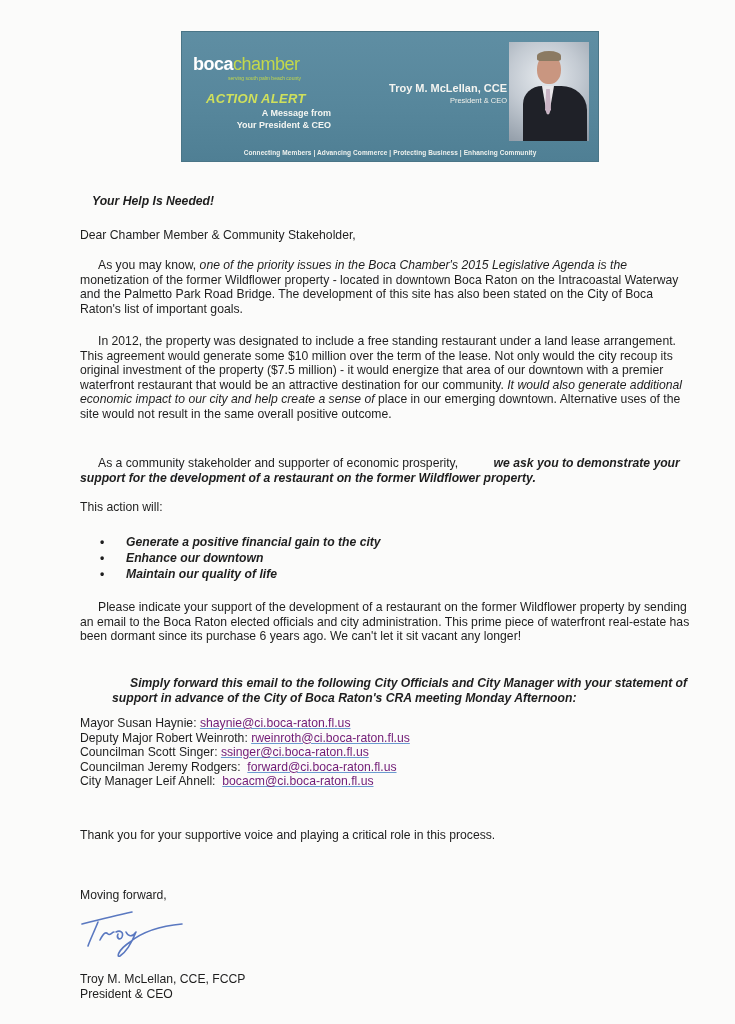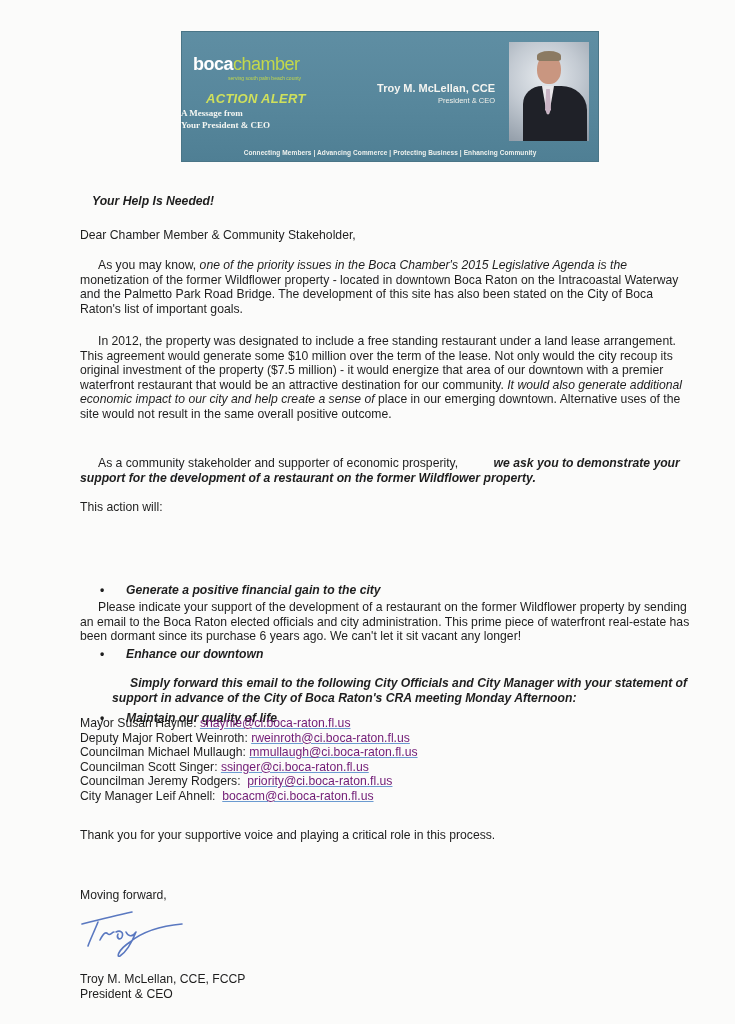--- a/index.html
+++ b/index.html
@@ -14,22 +14,22 @@
     position: absolute; left: 181px; top: 31px; width: 418px; height: 131px;
     background: linear-gradient(180deg, #5f8ea3 0%, #57879c 55%, #4f7f94 100%);
     box-shadow: inset 0 0 0 1px #4a7587;
   }
   .logo { position: absolute; left: 12px; top: 22px; width: 135px; height: 34px; }
   .logo-word { position: absolute; left: 0; top: 0; font-size: 18px; line-height: 22px; letter-spacing: -0.5px; white-space: nowrap; }
   .logo-boca { color: #ffffff; font-weight: bold; }
   .logo-chamber { color: #c3d84a; }
   .logo-tag { position: absolute; left: 35px; top: 22px; font-size: 5px; color: #c3d84a; white-space: nowrap; }
   .alert-title { position: absolute; left: 25px; top: 60px; font-size: 13px; font-weight: bold; font-style: italic; color: #cfe05c; letter-spacing: 0.3px; }
-  .alert-sub { position: absolute; left: 0; width: 150px; text-align: left; top: 76px; font-size: 9px; font-weight: bold; color: #f4f6f2; line-height: 12px; font-family: Liberation Serif, serif; }
-  .name-block { position: absolute; right: 104px; top: 51px; text-align: right; }
+  .alert-sub { position: absolute; left: 0; width: 150px; text-align: right; top: 76px; font-size: 9px; font-weight: bold; color: #f4f6f2; line-height: 12px; }
+  .name-block { position: absolute; right: 92px; top: 51px; text-align: right; }
   .ceo-name { font-size: 11px; font-weight: bold; color: #f4f4f0; }
   .ceo-title { font-size: 7.5px; color: #f0f0ea; margin-top: 2px; }
   .photo {
     position: absolute; left: 328px; top: 11px; width: 80px; height: 99px;
     background: radial-gradient(circle at 45% 35%, #e6eaee 0%, #c3cad2 45%, #8d98a4 100%);
     overflow: hidden;
   }
   .photo .head { position: absolute; left: 28px; top: 12px; width: 24px; height: 30px; border-radius: 50% 50% 45% 45%; background: #c99680; }
   .photo .hair { position: absolute; left: 28px; top: 9px; width: 24px; height: 10px; border-radius: 50% 50% 20% 20%; background: #8b7a62; }
   .photo .suit { position: absolute; left: 14px; top: 44px; width: 64px; height: 60px; border-radius: 30% 40% 0 0; background: #1f2128; }
@@ -37,21 +37,21 @@
   .photo .tie { position: absolute; left: 36px; top: 47px; width: 6px; height: 26px; background: #c9b3c4; clip-path: polygon(20% 0, 80% 0, 100% 80%, 50% 100%, 0 80%); }
   .tagline { position: absolute; left: 0; right: 0; top: 118px; text-align: center; font-size: 6.5px; font-weight: bold; color: #eef1ee; letter-spacing: 0.1px; }
 
   .doc { position: absolute; left: 80px; top: 194px; width: 610px; font-size: 12.2px; line-height: 14.6px; }
   .p { position: absolute; left: 0; width: 612px; margin: 0; }
   .indent { text-indent: 18px; }
   .heading { font-weight: bold; font-style: italic; margin-left: 12px; }
   .it { font-style: italic; }
   .bi { font-weight: bold; font-style: italic; margin-left: 32px; }
   ul.actions { position: absolute; left: 20px; top: 340px; margin: 0; padding: 0; list-style: none; }
-  ul.actions li { font-weight: bold; font-style: italic; line-height: 16px; position: relative; padding-left: 26px; margin-top: 48px; }
+  ul.actions li { font-weight: bold; font-style: italic; line-height: 16px; position: relative; padding-left: 26px; }
   ul.actions li::before { content: "•"; position: absolute; left: 0; font-style: normal; }
   .contacts { position: absolute; left: 0; top: 522px; line-height: 14.6px; }
   .contact-row { white-space: nowrap; }
   .email { color: #701a75; text-decoration: underline; text-decoration-color: #6a9ad0; }
   .sig-svg { position: absolute; left: 0; top: 716px; }
 </style>
 </head>
 <body>
 
 <div class="banner">
@@ -98,23 +98,22 @@
     <li>Maintain our quality of life</li>
   </ul>
 
   <p class="p indent" style="top:406px">Please indicate your support of the development of a restaurant on the former Wildflower property by sending an email to the Boca Raton elected officials and city administration. This prime piece of waterfront real-estate has been dormant since its purchase 6 years ago. We can't let it sit vacant any longer!</p>
 
   <p class="p bi indent" style="top:482px">Simply forward this email to the following City Officials and City Manager with your statement of support in advance of the City of Boca Raton's CRA meeting Monday Afternoon:</p>
 
   <div class="contacts">
     <div class="contact-row"><span>Mayor Susan Haynie: </span><a class="email">shaynie@ci.boca-raton.fl.us</a></div>
     <div class="contact-row"><span>Deputy Major Robert Weinroth: </span><a class="email">rweinroth@ci.boca-raton.fl.us</a></div>
-    <div class="contact-row"><span>Councilman Michael Mullaugh: </span><a class="email">mmullaugh@ci.boca-raton.fl.us</a></div>
     <div class="contact-row"><span>Councilman Scott Singer: </span><a class="email">ssinger@ci.boca-raton.fl.us</a></div>
-    <div class="contact-row"><span style="white-space:pre">Councilman Jeremy Rodgers:  </span><a class="email">priority@ci.boca-raton.fl.us</a></div>
+    <div class="contact-row"><span style="white-space:pre">Councilman Jeremy Rodgers:  </span><a class="email">forward@ci.boca-raton.fl.us</a></div>
     <div class="contact-row"><span style="white-space:pre">City Manager Leif Ahnell:  </span><a class="email">bocacm@ci.boca-raton.fl.us</a></div>
   </div>
 
   <p class="p" style="top:634px">Thank you for your supportive voice and playing a critical role in this process.</p>
   <p class="p" style="top:694px">Moving forward,</p>
 
   <svg class="sig-svg" width="110" height="50" viewBox="0 0 110 50">
     <g fill="none" stroke="#5a78c0" stroke-width="1.6" stroke-linecap="round" stroke-linejoin="round">
       <path d="M2 14 C 18 10, 34 6, 52 2"></path>
       <path d="M18 12 C 14 22, 10 30, 8 36"></path>

